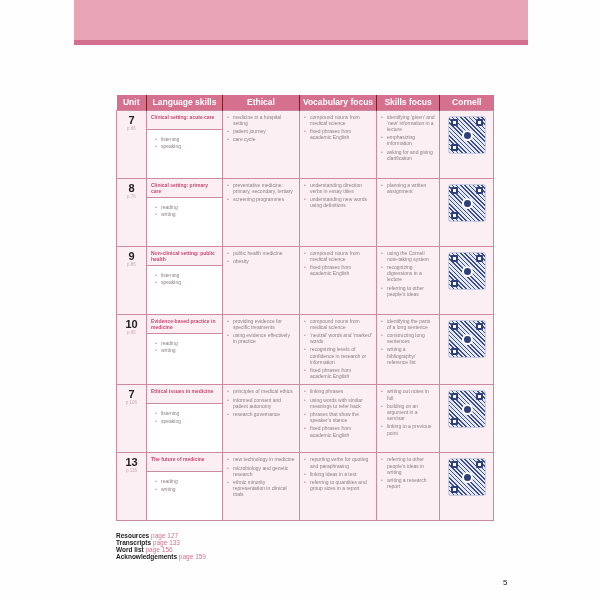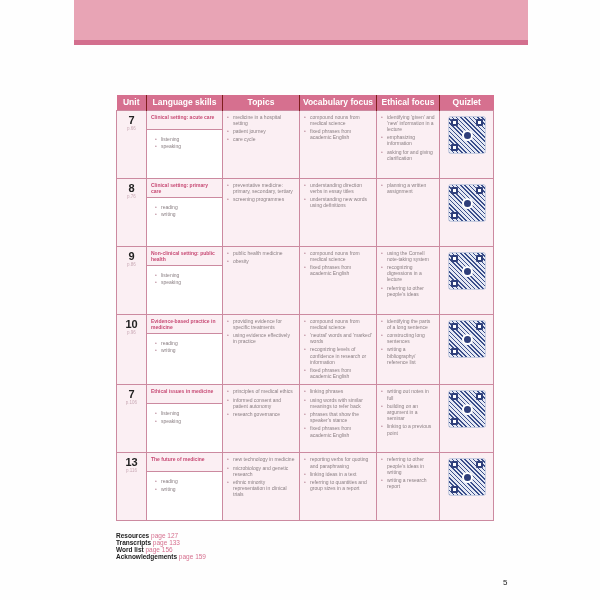--- a/index.html
+++ b/index.html
@@ -41,24 +41,24 @@
       <col style="width:76px">
       <col style="width:77px">
       <col style="width:77px">
       <col style="width:63px">
       <col style="width:54px">
   </colgroup>
   <thead>
     <tr>
       <th>Unit</th>
       <th>Language skills</th>
-      <th>Topics</th>
+      <th>Ethical</th>
       <th>Vocabulary focus</th>
-      <th>Ethical focus</th>
-      <th>Quizlet</th>
+      <th>Skills focus</th>
+      <th>Cornell</th>
     </tr>
   </thead>
   <tbody id="rows">
       <tr>
         <td class="unit-cell">
           <span class="unit-num">7</span>
           <span class="unit-page">p.66</span>
         </td>
         <td class="lang-cell">
           <div class="lang-title">Clinical setting: acute care</div>

